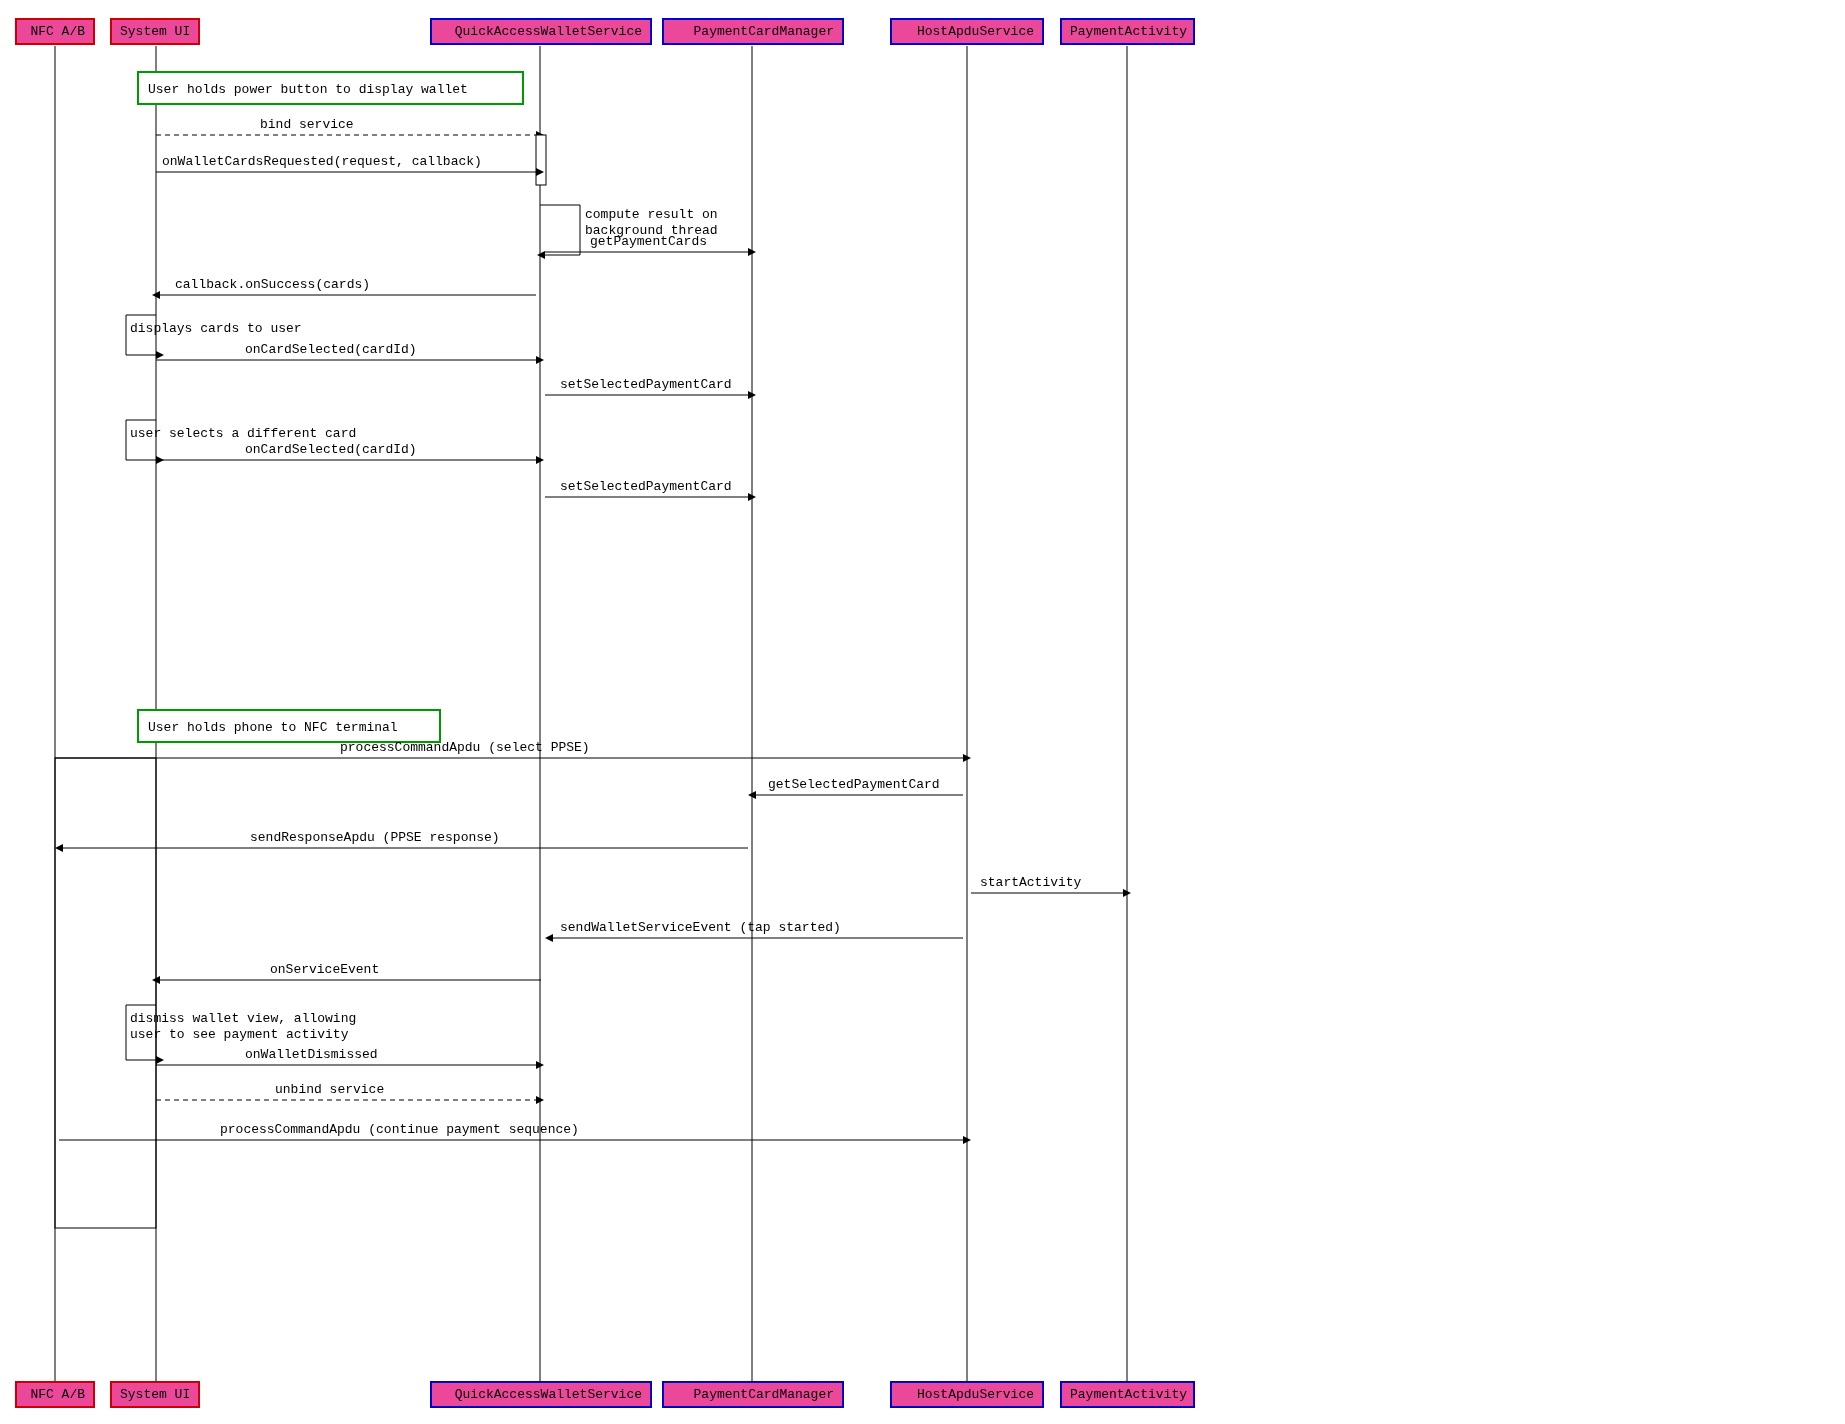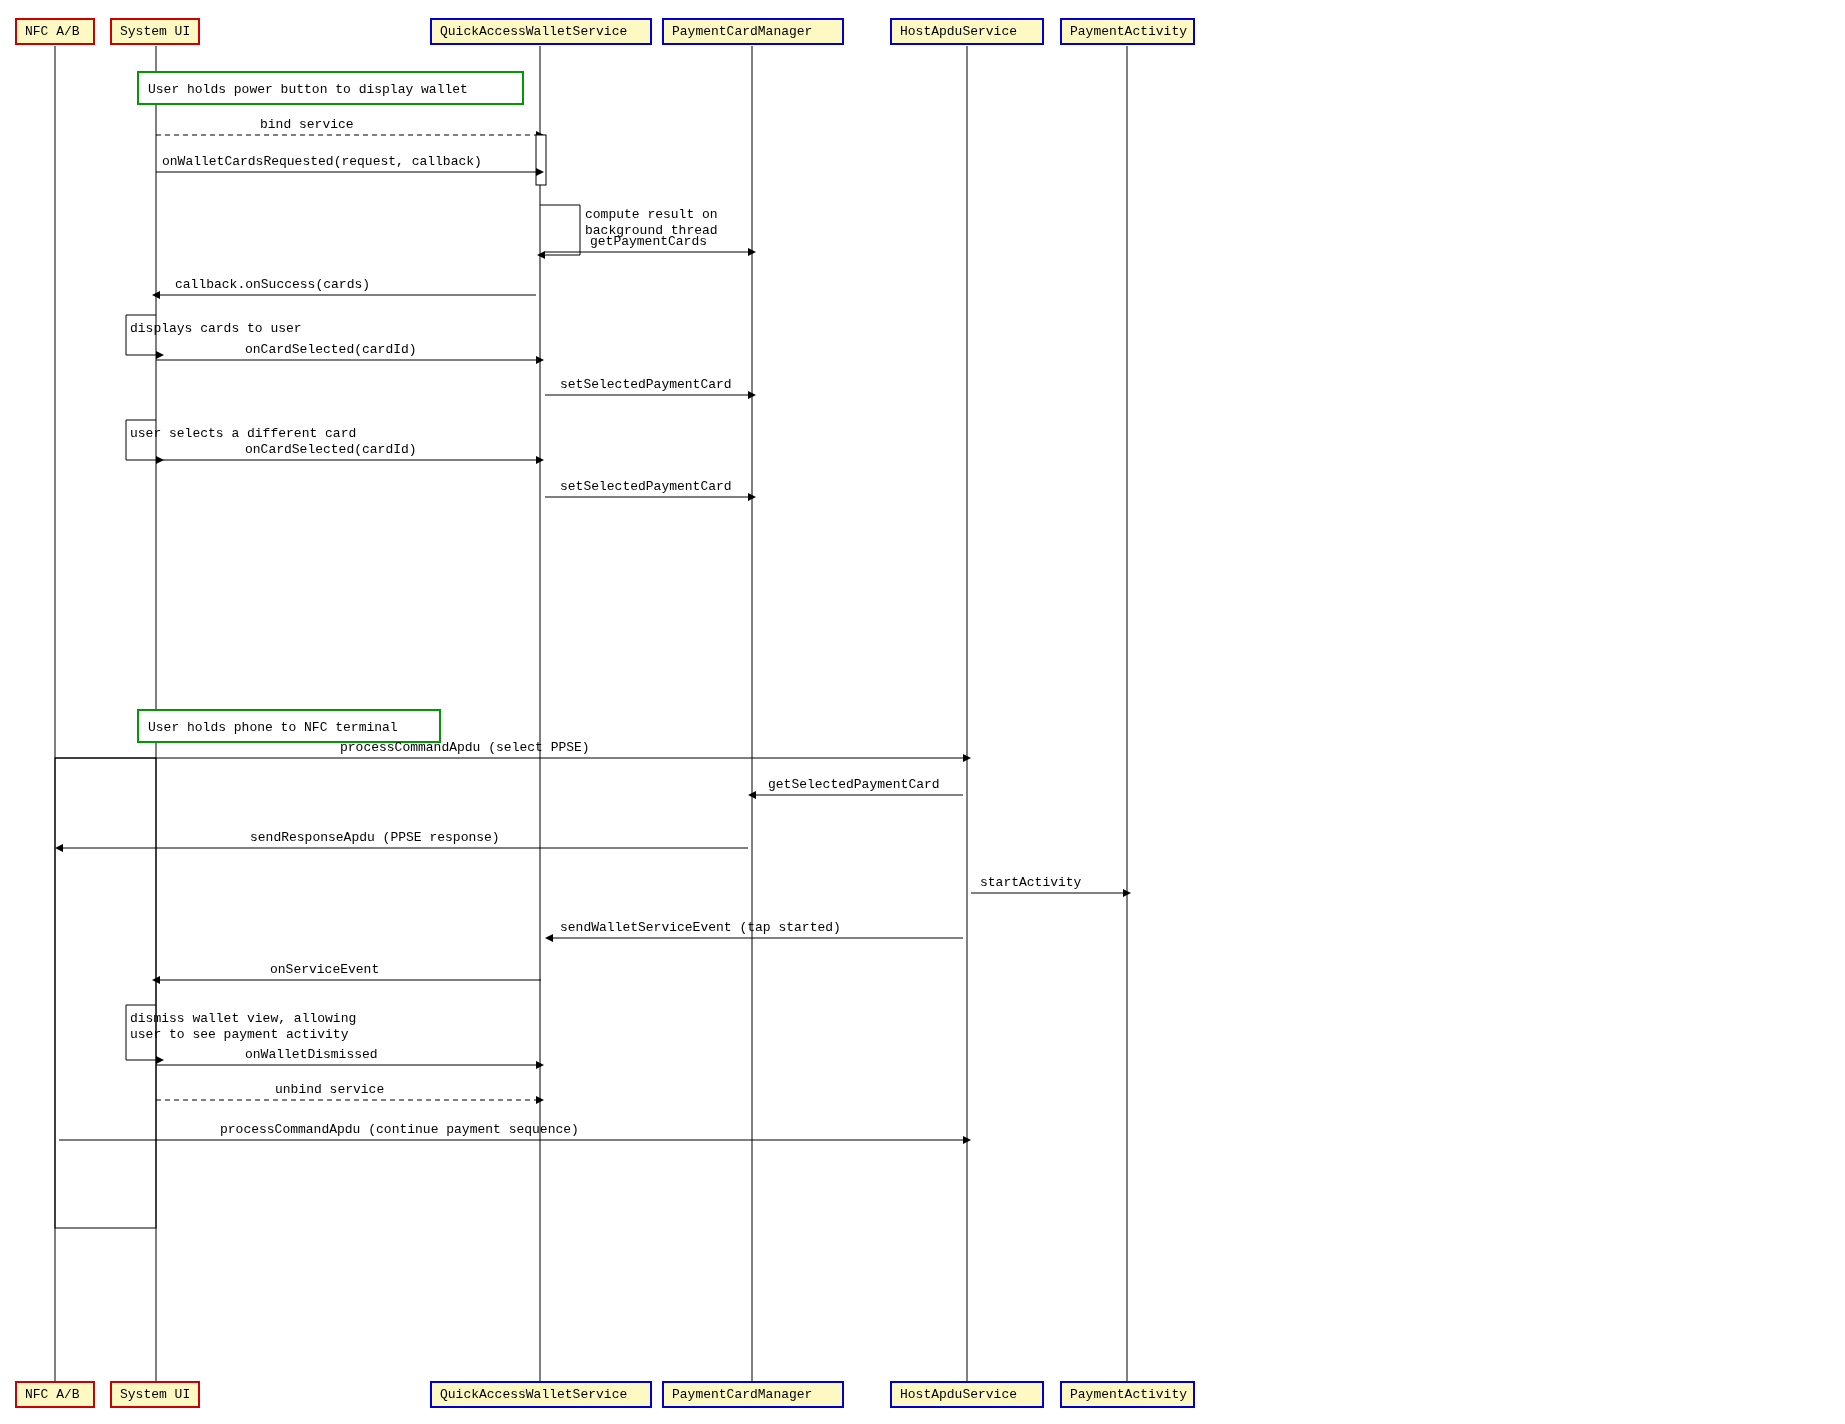--- a/index.html
+++ b/index.html
@@ -19,22 +19,22 @@
       background: #fff;
     }
     
     .actor-box {
       position: absolute;
       border: 2px solid;
       padding: 4px 8px;
       font-size: 13px;
       font-family: 'Courier New', Courier, monospace;
       white-space: nowrap;
-      background: #fef9c3;
-      text-align: left;
+      background: #ec4899;
+      text-align: right;
     }
     .actor-red { border-color: #cc0000; color: #000; }
     .actor-blue { border-color: #0000cc; color: #000; }
 
     svg.arrows {
       position: absolute;
       top: 0; left: 0;
       width: 1845px;
       height: 1424px;
       pointer-events: none;

